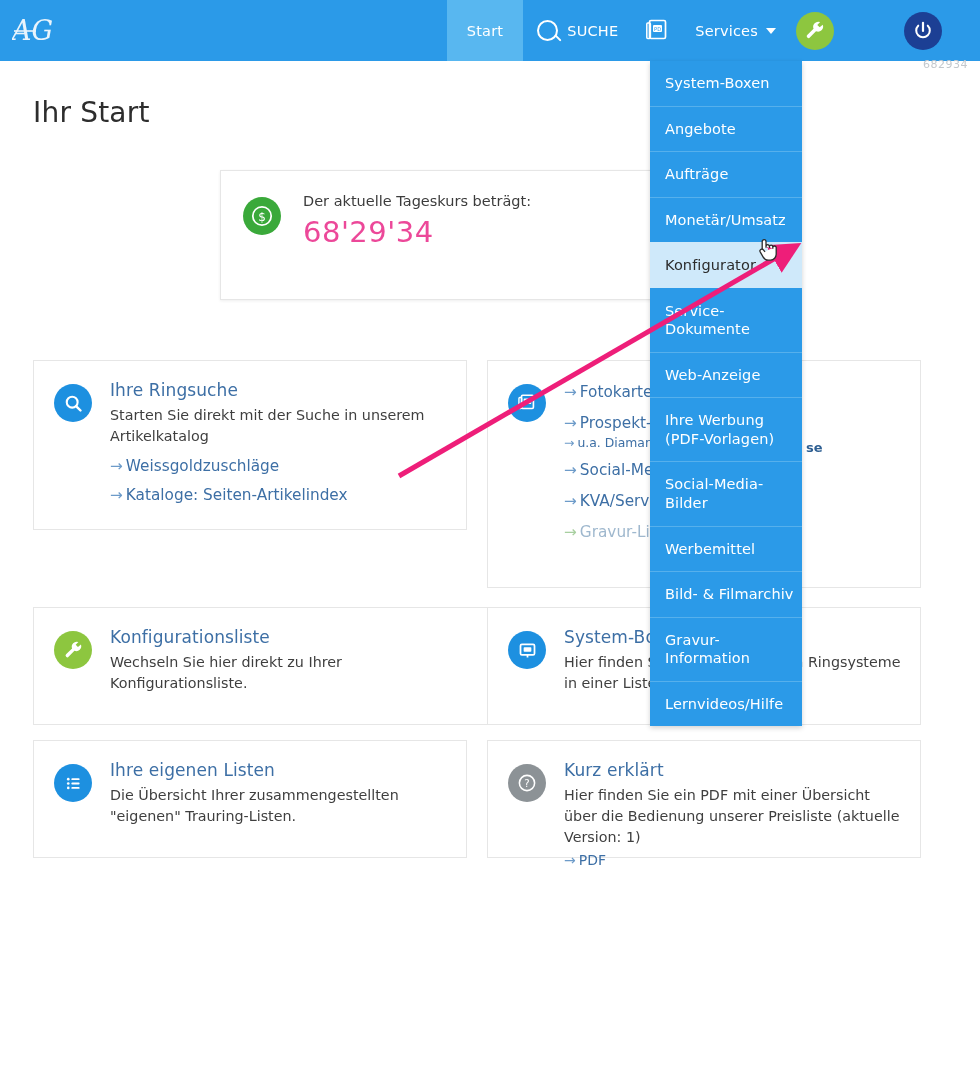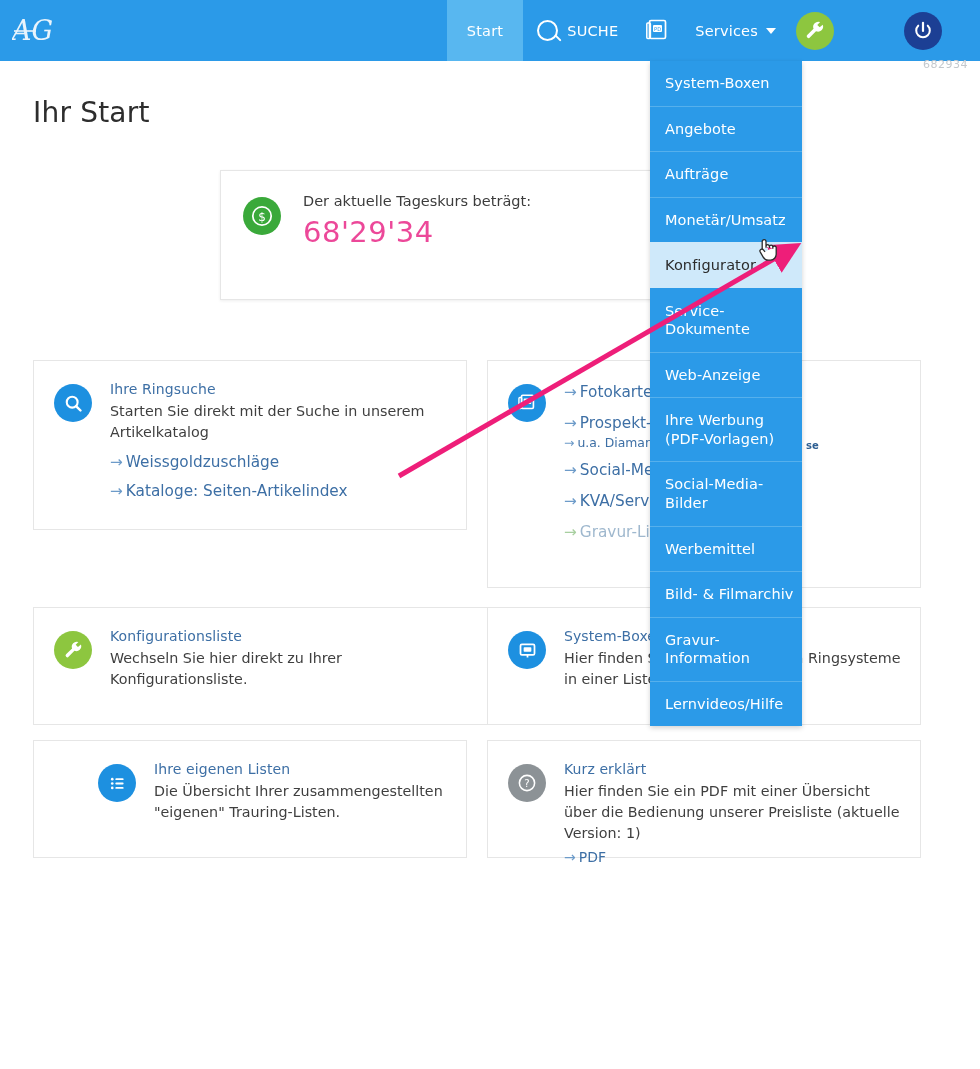--- a/index.html
+++ b/index.html
@@ -107,21 +107,21 @@
   .card-ico {
     width: 38px; height: 38px; border-radius: 50%;
     flex: none; margin-top: 3px;
     display:flex;align-items:center;justify-content:center;
   }
   .ico-blue { background: #1d90e0; }
   .ico-green { background: #8dc63f; }
   .ico-gray { background: #8c9296; }
   .card-body { margin-left: 18px; }
   .card-title {
-    font-size: 14px; color: #3d6fa5; font-weight: 400;
+    font-size: 17px; color: #3d6fa5; font-weight: 400;
     line-height: 1.15; letter-spacing: .1px;
   }
   .card-desc {
     font-size: 14.3px; color: #3f3f3f; margin-top: 4px;
     line-height: 1.48; max-width: 370px;
   }
   .card-links { margin-top: 10px; }
   .clink {
     font-size: 15.3px; color: #3d6fa5; margin-bottom: 11px;
     display: block; cursor: pointer; white-space: nowrap;
@@ -261,21 +261,21 @@
       <div class="card-links" style="margin-top:2px;">
         <span class="clink tight"><span class="arr">→</span><span>Fotokarten</span></span>
         <span class="clink" style="margin-bottom:3px;"><span class="arr">→</span><span>Prospekt-u</span></span>
         <span class="clink small" style="margin-top:0;"><span class="arr">→</span><span>u.a. Diamant-</span></span>
         <span class="clink tight"><span class="arr">→</span><span>Social-Med</span></span>
         <span class="clink tight"><span class="arr">→</span><span>KVA/Service</span></span>
         <span class="clink faded"><span class="arr">→</span><span>Gravur-List</span></span>
       </div>
     </div>
   </div>
-  <div style="position:absolute; left:318px; top:79px; font-size:10px; color:#2e5f92; font-weight:600;">se</div>
+  <div style="position:absolute; left:318px; top:79px; font-size:13px; color:#2e5f92; font-weight:600;">se</div>
 </div>
 
 <div class="card" style="left:33px; top:607px; width:512px; height:118px;">
   <div class="card-inner">
     <div class="card-ico ico-green">
       <svg width="21" height="21" viewBox="0 0 24 24">
         <path d="M20.5 5.2a5.6 5.6 0 0 1-7.4 7.1L6.6 18.9a2 2 0 1 1-2.8-2.8l6.6-6.5a5.6 5.6 0 0 1 7.2-7.3l-3.1 3.1 2.6 2.6 3.4-2.8z" fill="#ffffff"></path>
       </svg>
     </div>
     <div class="card-body">
@@ -294,21 +294,21 @@
         <line x1="12" y1="17" x2="12" y2="20" stroke="#fff" stroke-width="2"></line>
       </svg>
     </div>
     <div class="card-body">
       <div class="card-title">System-Boxen</div>
       <div class="card-desc">Hier finden Sie unsere bekannten Ringsysteme in einer Liste dargestellt.</div>
     </div>
   </div>
 </div>
 
-<div class="card" style="left:33px; top:740px; width:434px; height:118px;padding-left:44px;">
+<div class="card" style="left:33px; top:740px; width:434px; height:118px;">
   <div class="card-inner">
     <div class="card-ico ico-blue">
       <svg width="21" height="21" viewBox="0 0 24 24">
         <circle cx="6" cy="7" r="1.5" fill="#fff"></circle>
           <rect x="9.5" y="5.9" width="9.5" height="2.2" rx="1.1" fill="#fff"></rect>
         <circle cx="6" cy="12" r="1.5" fill="#fff"></circle>
           <rect x="9.5" y="10.9" width="9.5" height="2.2" rx="1.1" fill="#fff"></rect>
         <circle cx="6" cy="17" r="1.5" fill="#fff"></circle>
           <rect x="9.5" y="15.9" width="9.5" height="2.2" rx="1.1" fill="#fff"></rect>
       </svg>

